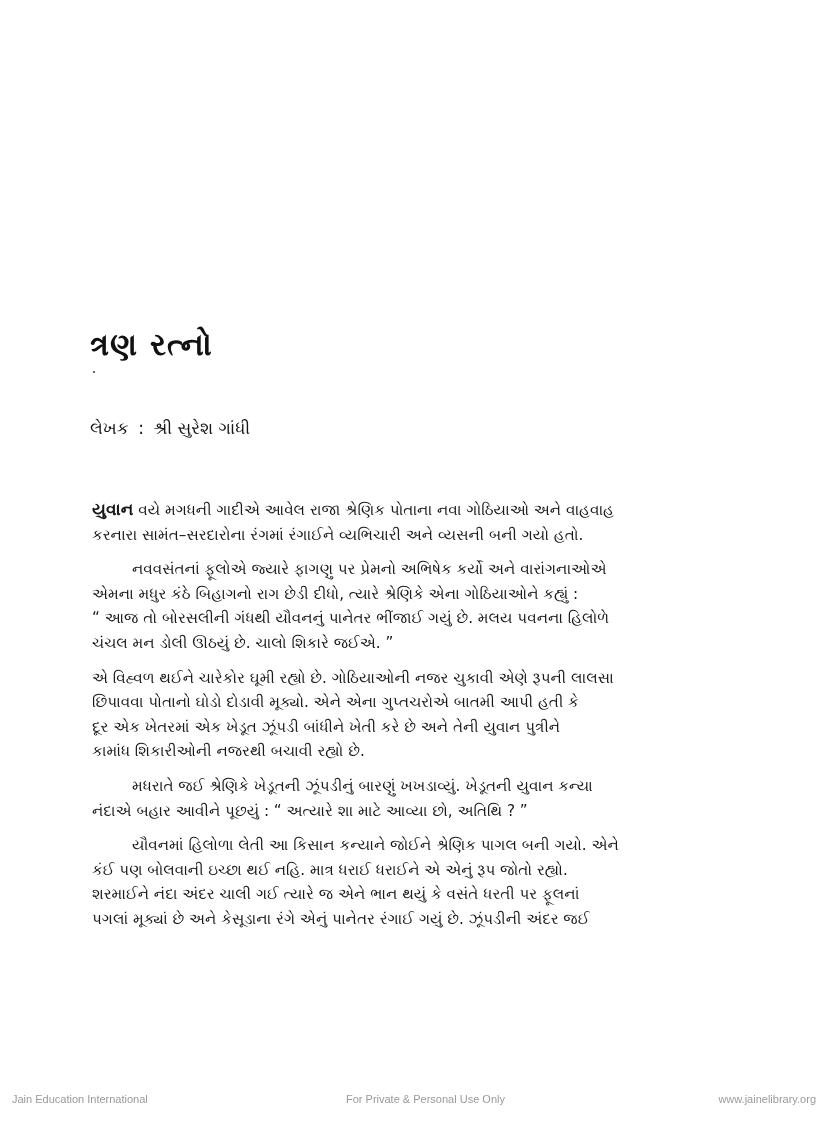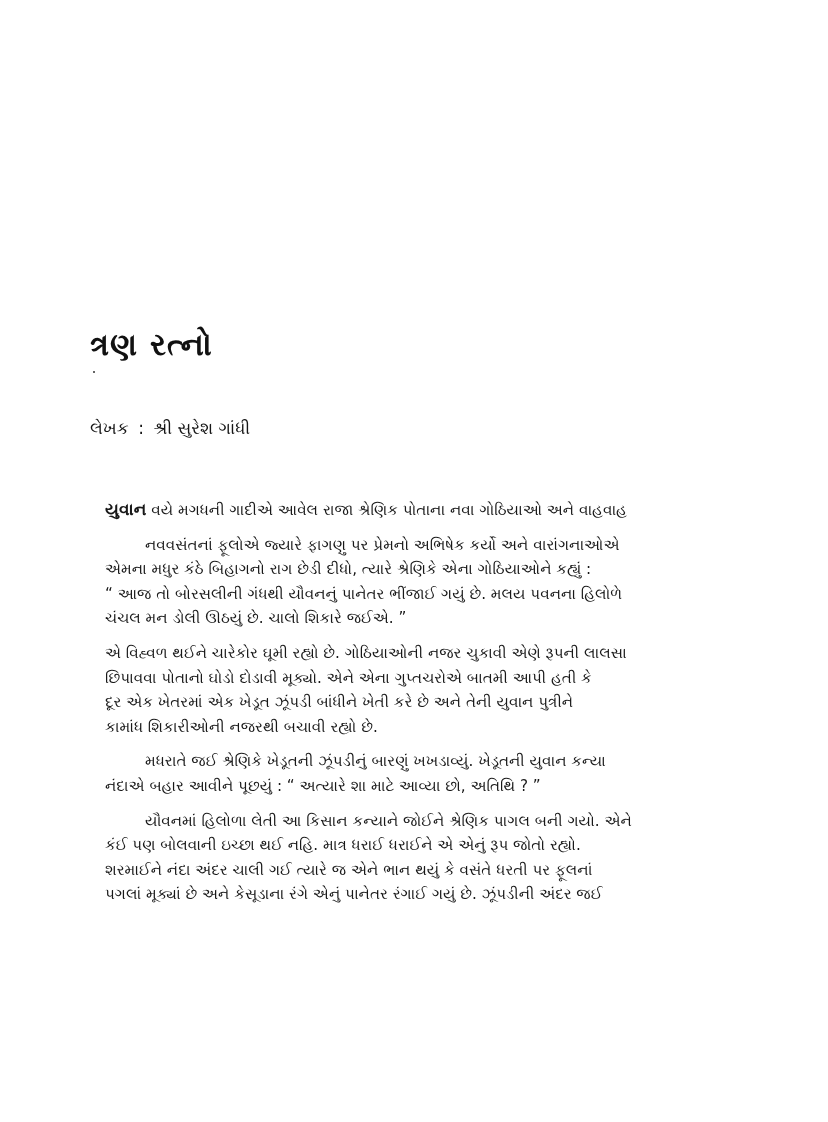--- a/index.html
+++ b/index.html
@@ -44,21 +44,21 @@
       position: absolute;
       left: 90px;
       top: 418px;
       font-size: 17px;
       font-weight: normal;
       color: #161616;
     }
     .author .sep { margin: 0 4px; }
     .body-text {
       position: absolute;
-      left: 105px;
+      left: 92px;
       top: 497px;
       width: 676px;
     }
     .para {
       margin: 0 0 10px 0;
       font-size: 15.2px;
       line-height: 24.6px;
       text-align: justify;
       text-align-last: left;
       color: #181818;
@@ -99,20 +99,21 @@
   <div class="author">
     <span>લેખક</span>
     <span class="sep">:</span>
     <span>શ્રી સુરેશ ગાંધી</span>
   </div>
 
   <div class="body-text">
 
     <p class="para first">
       <span class="line"><b class="lead">યુવાન</b><span> વયે મગધની ગાદીએ આવેલ રાજા શ્રેણિક પોતાના નવા ગોઠિયાઓ અને વાહવાહ</span></span>
+      <span class="line">કરનારા સામંત–સરદારોના રંગમાં રંગાઈને વ્યભિચારી અને વ્યસની બની ગયો હતો.</span>
     </p>
 
     <p class="para">
       <span class="line indent">નવવસંતનાં ફૂલોએ જ્યારે ફાગણુ પર પ્રેમનો અભિષેક કર્યો અને વારાંગનાઓએ</span>
       <span class="line">એમના મધુર કંઠે બિહાગનો રાગ છેડી દીધો, ત્યારે શ્રેણિકે એના ગોઠિયાઓને કહ્યું :</span>
       <span class="line">“ આજ તો બોરસલીની ગંધથી યૌવનનું પાનેતર ભીંજાઈ ગયું છે. મલય પવનના હિલોળે</span>
       <span class="line">ચંચલ મન ડોલી ઊઠયું છે. ચાલો શિકારે જઈએ. ”</span>
     </p>
 
     <p class="para">
@@ -132,14 +133,19 @@
 
     <p class="para">
       <span class="line indent">યૌવનમાં હિલોળા લેતી આ કિસાન કન્યાને જોઈને શ્રેણિક પાગલ બની ગયો. એને</span>
       <span class="line">કંઈ પણ બોલવાની ઇચ્છા થઈ નહિ. માત્ર ધરાઈ ધરાઈને એ એનું રૂપ જોતો રહ્યો.</span>
       <span class="line">શરમાઈને નંદા અંદર ચાલી ગઈ ત્યારે જ એને ભાન થયું કે વસંતે ધરતી પર ફૂલનાં</span>
       <span class="line">પગલાં મૂક્યાં છે અને કેસૂડાના રંગે એનું પાનેતર રંગાઈ ગયું છે. ઝૂંપડીની અંદર જઈ</span>
     </p>
 
   </div>
 
+  <div class="footer">
+    <span class="f-left">Jain Education International</span>
+    <span class="f-center">For Private &amp; Personal Use Only</span>
+    <span class="f-right">www.jainelibrary.org</span>
+  </div>
 
 </div>
 
 </body></html>

